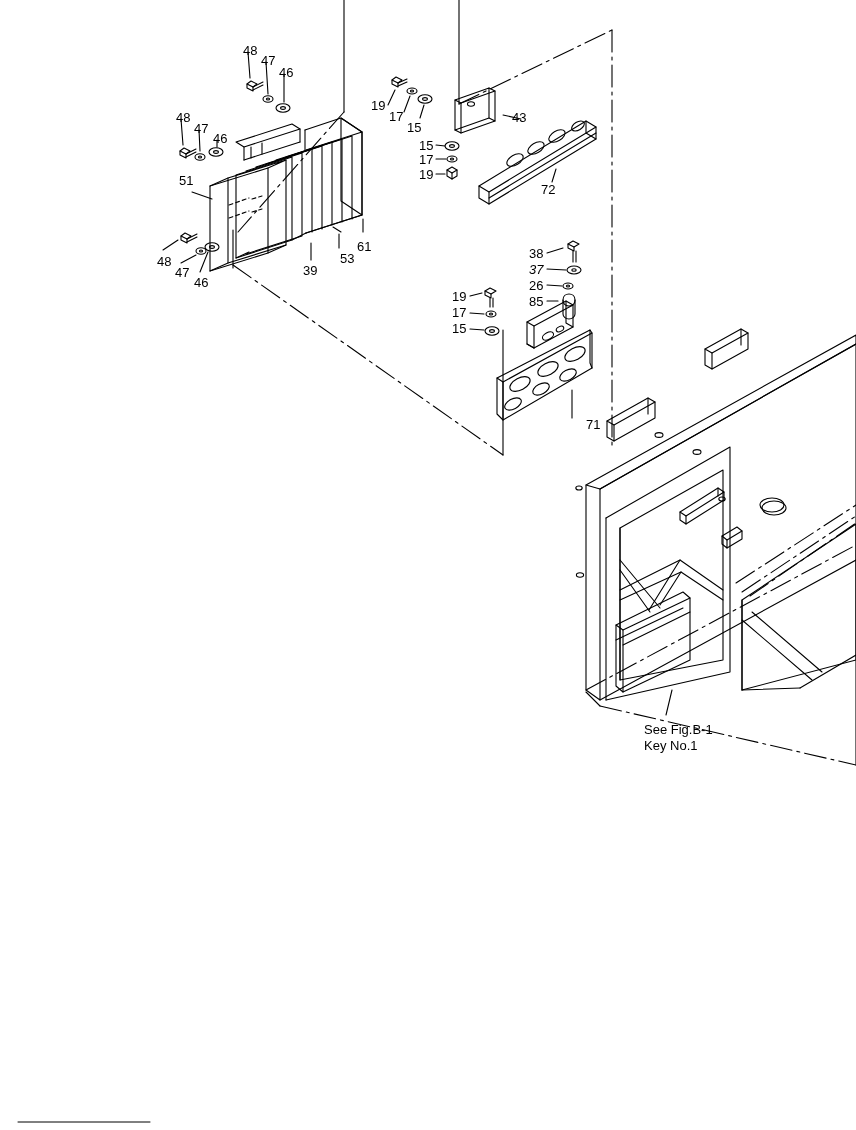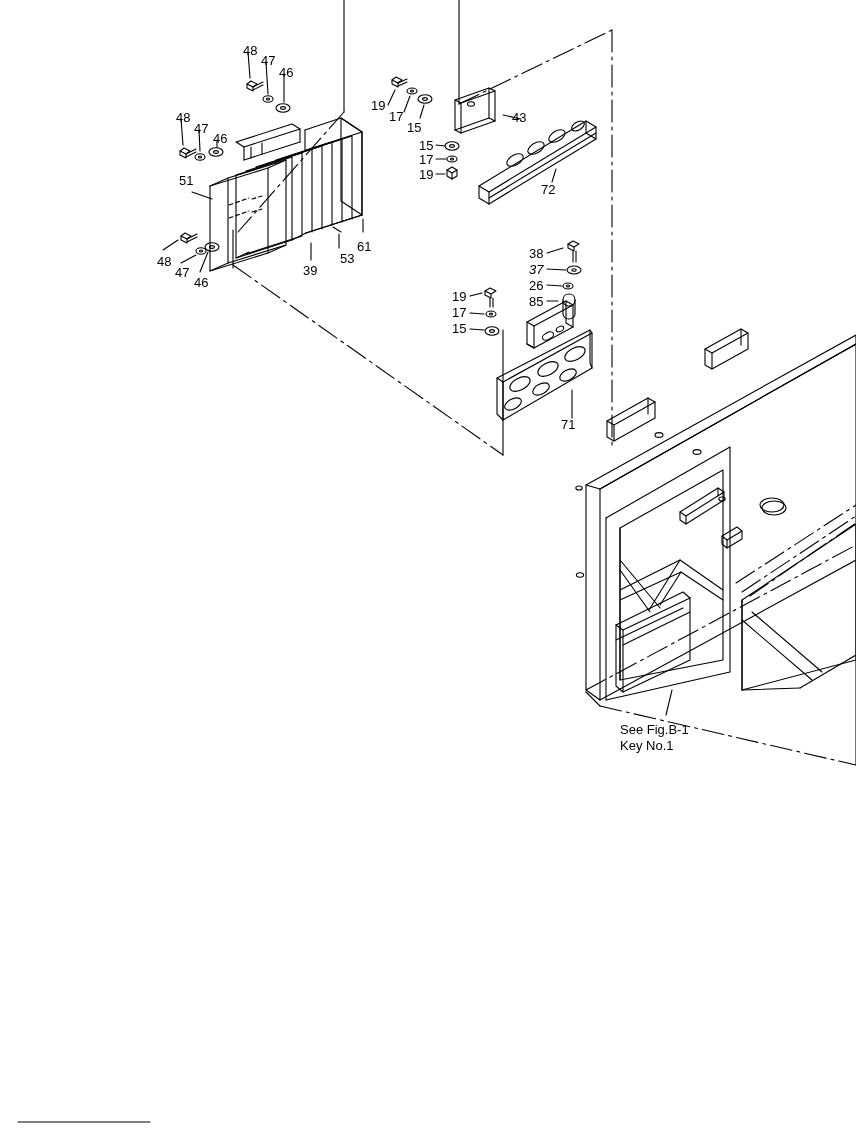--- a/index.html
+++ b/index.html
@@ -1,21 +1,21 @@
 <!DOCTYPE html>
 <html><head>
 <meta charset="utf-8">
 <style>
   html,body{margin:0;padding:0;background:#ffffff;}
   body{width:856px;height:1130px;position:relative;overflow:hidden;
        font-family:"Liberation Sans", sans-serif;color:#000;}
   #sheet{position:absolute;left:0;top:0;width:856px;height:1130px;}
   svg#dwg{position:absolute;left:0;top:0;width:856px;height:1130px;}
   .lbl{position:absolute;font-size:13px;line-height:13px;color:#000;white-space:nowrap;}
-  .note{position:absolute;font-size:13px;line-height:16px;color:#000;white-space:pre;}
+  .note{position:absolute;font-size:13px;line-height:16px;color:#000;white-space:pre;margin-left:24px;}
 </style>
 </head>
 <body>
 
 <div id="sheet">
 
   <svg id="dwg" viewBox="0 0 856 1130" xmlns="http://www.w3.org/2000/svg">
     <g fill="none" stroke="#000" stroke-width="1.1" stroke-linejoin="round" stroke-linecap="round">
 
       <path d="M344 0 L344 112" stroke-dasharray="none"></path>
@@ -291,15 +291,15 @@
   <div class="lbl" style="left:419px;top:153px;">17</div>
   <div class="lbl" style="left:419px;top:168px;">19</div>
   <div class="lbl" style="left:541px;top:183px;">72</div>
   <div class="lbl" style="left:529px;top:247px;">38</div>
   <div class="lbl" style="left:529px;top:263px;font-style:italic;">37</div>
   <div class="lbl" style="left:529px;top:279px;">26</div>
   <div class="lbl" style="left:529px;top:295px;">85</div>
   <div class="lbl" style="left:452px;top:290px;">19</div>
   <div class="lbl" style="left:452px;top:306px;">17</div>
   <div class="lbl" style="left:452px;top:322px;">15</div>
-  <div class="lbl" style="left:561px;top:418px;">71</div>
+  <div class="lbl" style="left:586px;top:418px;">71</div>
 
 </div>
 
 </body></html>

